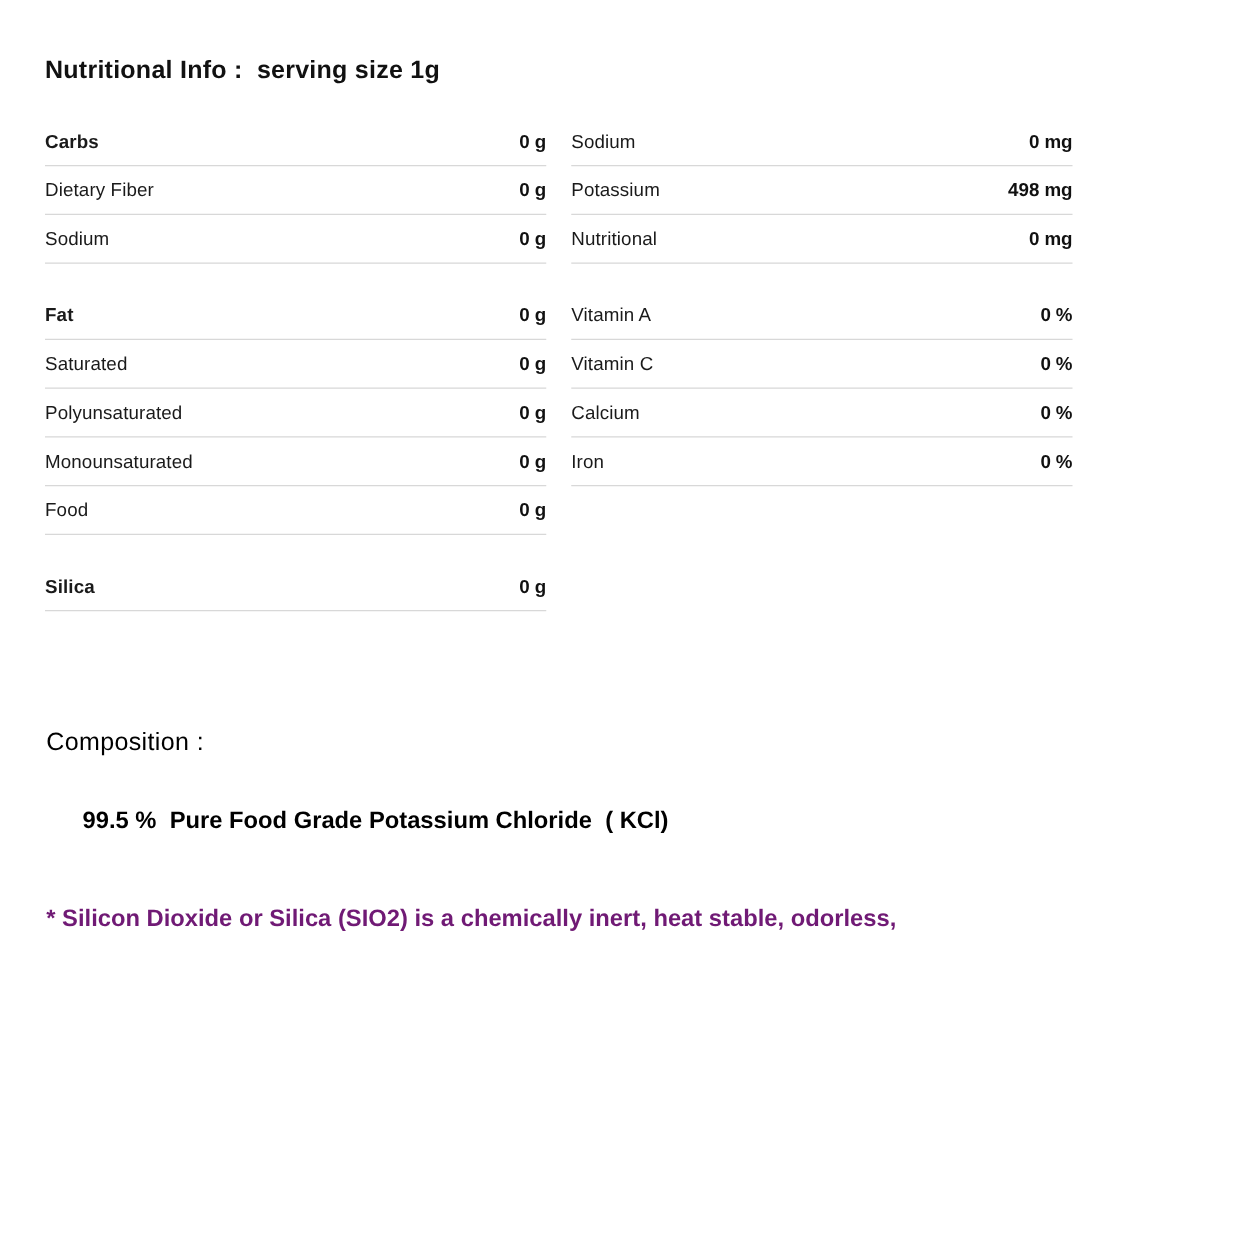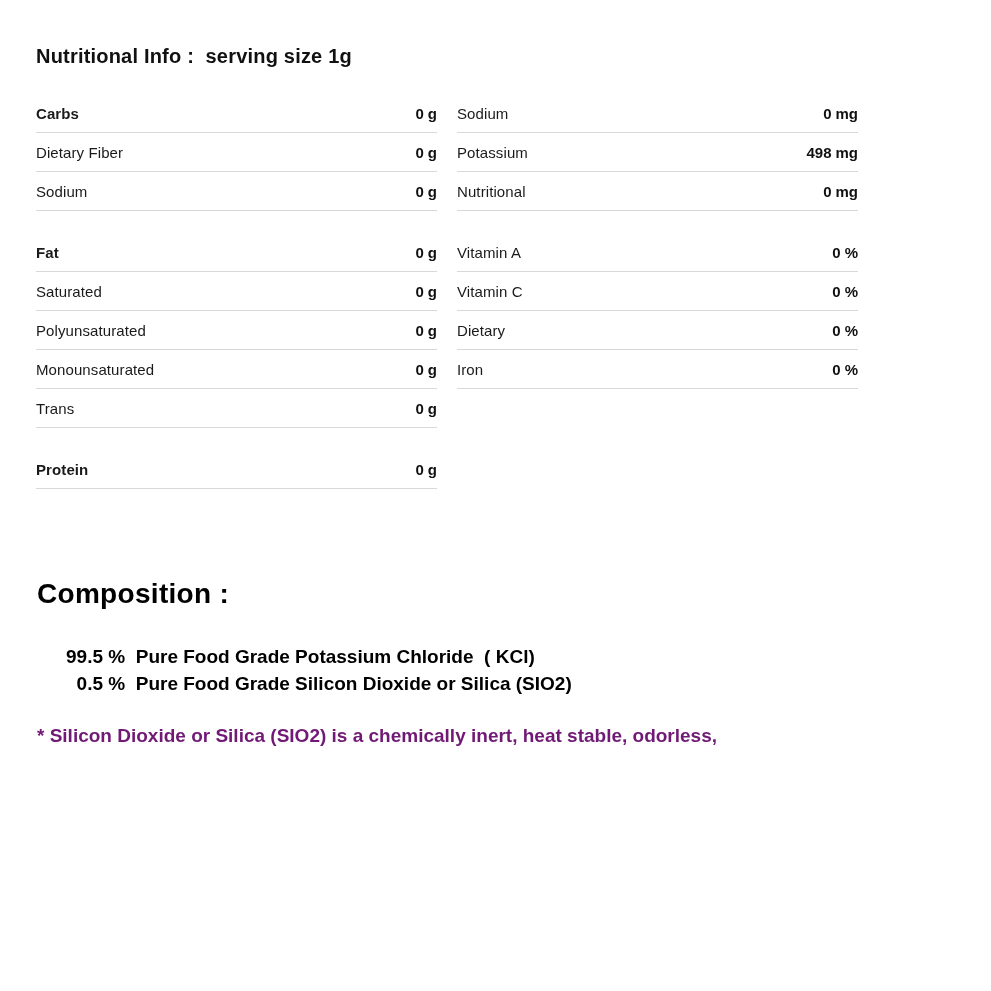--- a/index.html
+++ b/index.html
@@ -55,23 +55,23 @@
     font-weight: 700;
     color: #111111;
     white-space: pre;
   }
   .row .unit { margin-left: 4px; }
   .comp-heading {
     position: absolute;
     left: 37px;
     top: 580px;
     margin: 0;
-    font-size: 28px;
+    font-size: 20px;
     line-height: 28px;
-    font-weight: 700;
+    font-weight: 400;
     color: #000000;
     letter-spacing: 0.3px;
   }
   .comp-items {
     position: absolute;
     left: 38px;
     top: 643px;
     font-size: 19px;
     line-height: 27px;
     font-weight: 700;
@@ -123,27 +123,27 @@
         </div>
         <div class="row">
           <span class="label">Polyunsaturated</span>
           <span class="value"><span>0</span><span class="unit">g</span></span>
         </div>
         <div class="row">
           <span class="label">Monounsaturated</span>
           <span class="value"><span>0</span><span class="unit">g</span></span>
         </div>
         <div class="row">
-          <span class="label">Trans</span>
+          <span class="label">Food</span>
           <span class="value"><span>0</span><span class="unit">g</span></span>
         </div>
       </div>
       <div class="group">
         <div class="row emph">
-          <span class="label">Protein</span>
+          <span class="label">Silica</span>
           <span class="value"><span>0</span><span class="unit">g</span></span>
         </div>
       </div>
     </div>
   <div class="col col-right" id="right-col">
       <div class="group">
         <div class="row">
           <span class="label">Sodium</span>
           <span class="value"><span>0</span><span class="unit">mg</span></span>
         </div>
@@ -159,27 +159,27 @@
       <div class="group">
         <div class="row">
           <span class="label">Vitamin A</span>
           <span class="value"><span>0</span><span class="unit">%</span></span>
         </div>
         <div class="row">
           <span class="label">Vitamin C</span>
           <span class="value"><span>0</span><span class="unit">%</span></span>
         </div>
         <div class="row">
-          <span class="label">Dietary</span>
+          <span class="label">Calcium</span>
           <span class="value"><span>0</span><span class="unit">%</span></span>
         </div>
         <div class="row">
           <span class="label">Iron</span>
           <span class="value"><span>0</span><span class="unit">%</span></span>
         </div>
       </div>
     </div>
 
   <h2 class="comp-heading">Composition :</h2>
-  <div class="comp-items" id="comp-items"><div>99.5 %  Pure Food Grade Potassium Chloride  ( KCl)</div><div>  0.5 %  Pure Food Grade Silicon Dioxide or Silica (SIO2)</div></div>
+  <div class="comp-items" id="comp-items"><div>99.5 %  Pure Food Grade Potassium Chloride  ( KCl)</div></div>
   <div class="comp-note" id="comp-note"><div>* Silicon Dioxide or Silica (SIO2) is a chemically inert, heat stable, odorless,</div></div>
 
 </div>
 
 </body></html>

